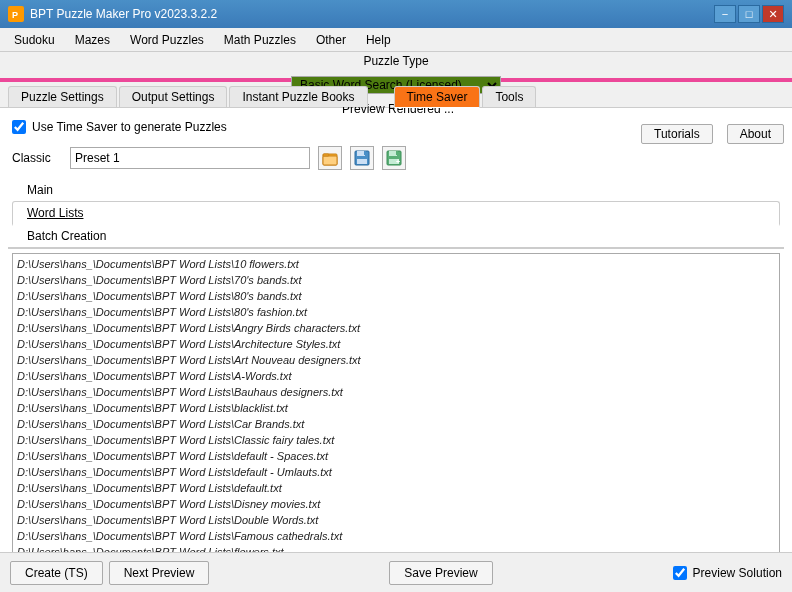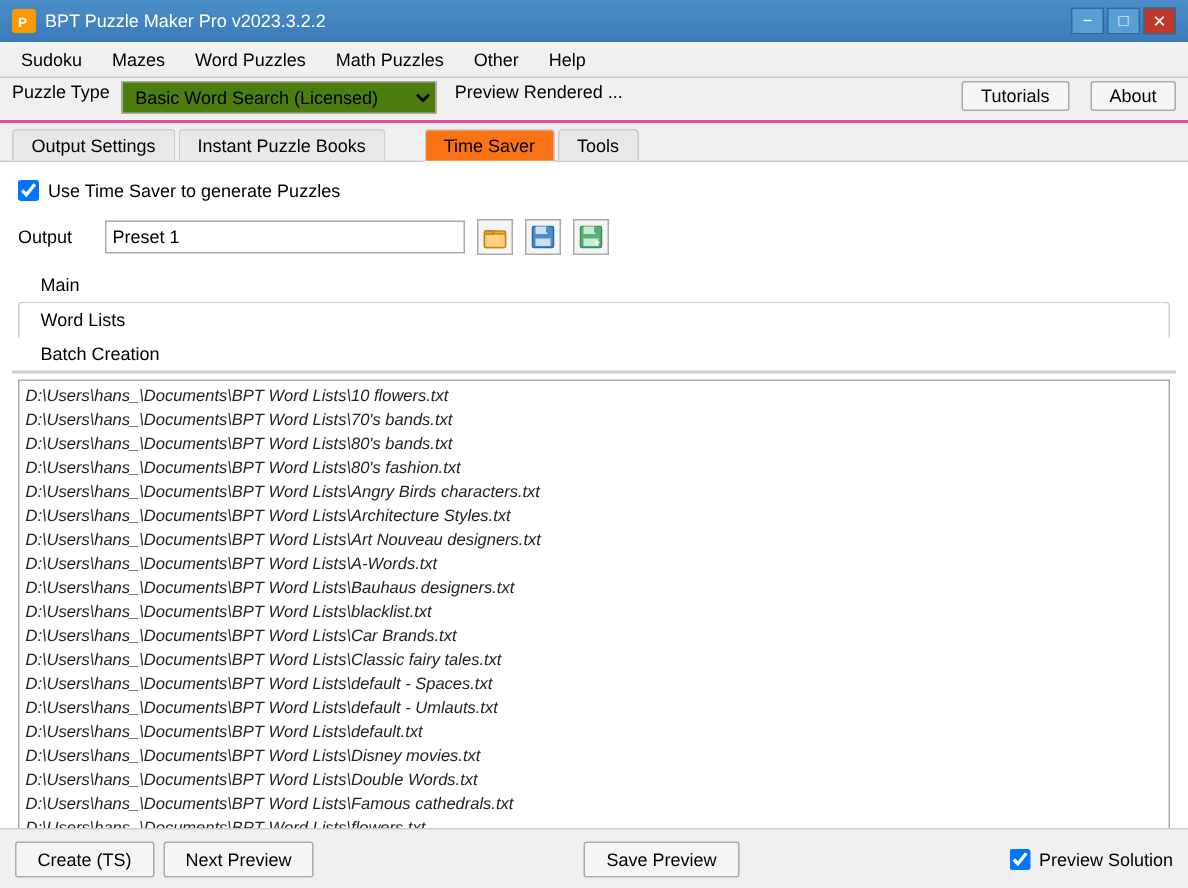--- a/index.html
+++ b/index.html
@@ -68,26 +68,27 @@
     }
     .menu-item {
       padding: 2px 10px;
       cursor: pointer;
       font-size: 12px;
       border-radius: 2px;
     }
 
     .toolbar {
       background: #f0f0f0;
-      border-bottom: 2px solid #ec4899;
+      border-bottom: 4px solid #ec4899;
       height: 30px;
       display: flex;
-      align-items: flex-start;
+      align-items: center;
       padding: 2px 8px;
       gap: 8px;
+      flex-direction: column;
     }
     .toolbar-label {
       font-size: 12px;
     }
     .puzzle-type-select {
       width: 210px;
       height: 22px;
       font-size: 12px;
       border: 1px solid #aaa;
       background: #4d7c0f;
@@ -199,20 +200,21 @@
       border-bottom: none;
       cursor: pointer;
       border-radius: 3px 3px 0 0;
       background: transparent;
     }
     .sub-tab.active {
       background: white;
       border: 1px solid #ccc;
       border-bottom: 2px solid white;
       margin-bottom: -2px;
+      text-decoration: underline;
     }
 
     .word-list-area {
       height: 401px;
       border: 1px solid #aaa;
       background: white;
       overflow-y: auto;
       padding: 2px 4px;
       margin: 0 4px;
       font-style: italic;
@@ -293,35 +295,36 @@
     <option>Basic Word Search (Licensed)</option>
   </select>
   <span class="preview-text">Preview Rendered ...</span>
   <div class="toolbar-right">
     <button class="toolbar-btn">Tutorials</button>
     <button class="toolbar-btn">About</button>
   </div>
 </div>
 
 <div class="tab-bar-1">
+  <div class="tab1">Puzzle Settings</div>
   <div class="tab1">Output Settings</div>
   <div class="tab1">Instant Puzzle Books</div>
   <div class="tab1 active">Time Saver</div>
   <div class="tab1">Tools</div>
 </div>
 
 <div class="main-content">
 
   <div class="checkbox-row">
     <input type="checkbox" id="timeSaverCheck" checked="" style="">
     <label class="checkbox-label" for="timeSaverCheck">Use Time Saver to generate Puzzles</label>
   </div>
 
   <div class="preset-row">
-    <span class="preset-label">Output</span>
+    <span class="preset-label">Classic</span>
     <input class="preset-input" type="text" value="Preset 1" style="">
     <button class="icon-btn" title="Open">
       <svg width="16" height="16" viewBox="0 0 16 16">
         <rect x="1" y="4" width="14" height="11" rx="1" fill="#f5a623" stroke="#c8821a" stroke-width="1"></rect>
         <rect x="1" y="6" width="14" height="9" rx="1" fill="#ffd080" stroke="#c8821a" stroke-width="1"></rect>
         <rect x="1" y="4" width="6" height="2" rx="1" fill="#f5a623" stroke="#c8821a" stroke-width="1"></rect>
       </svg>
     </button>
     <button class="icon-btn" title="Save">
       <svg width="16" height="16" viewBox="0 0 16 16">

